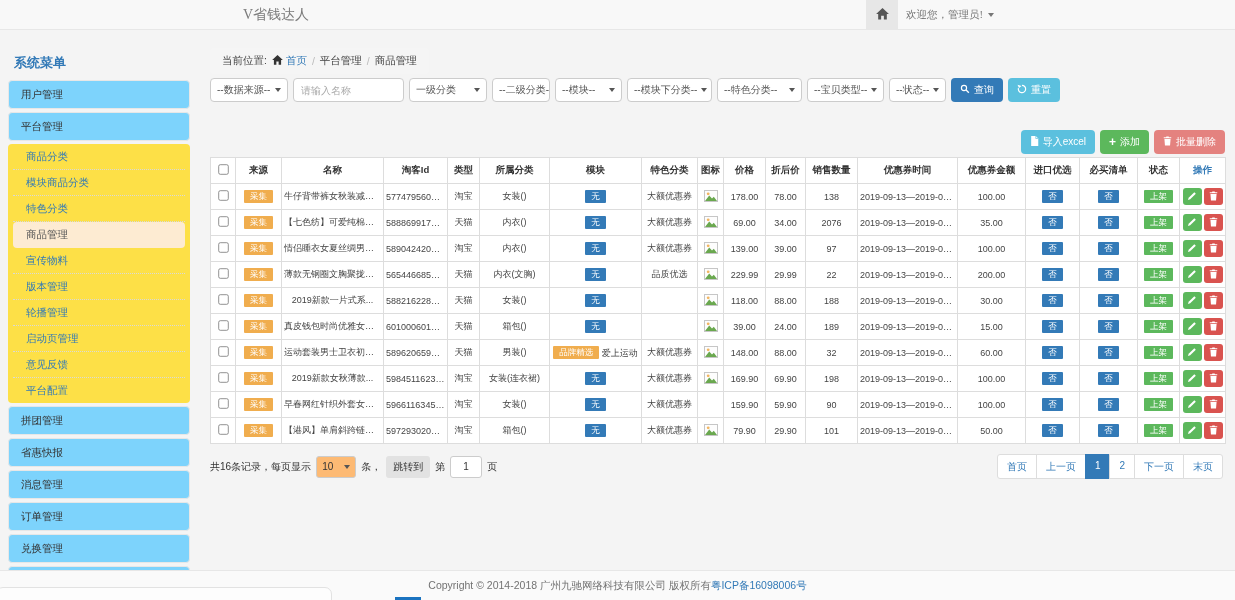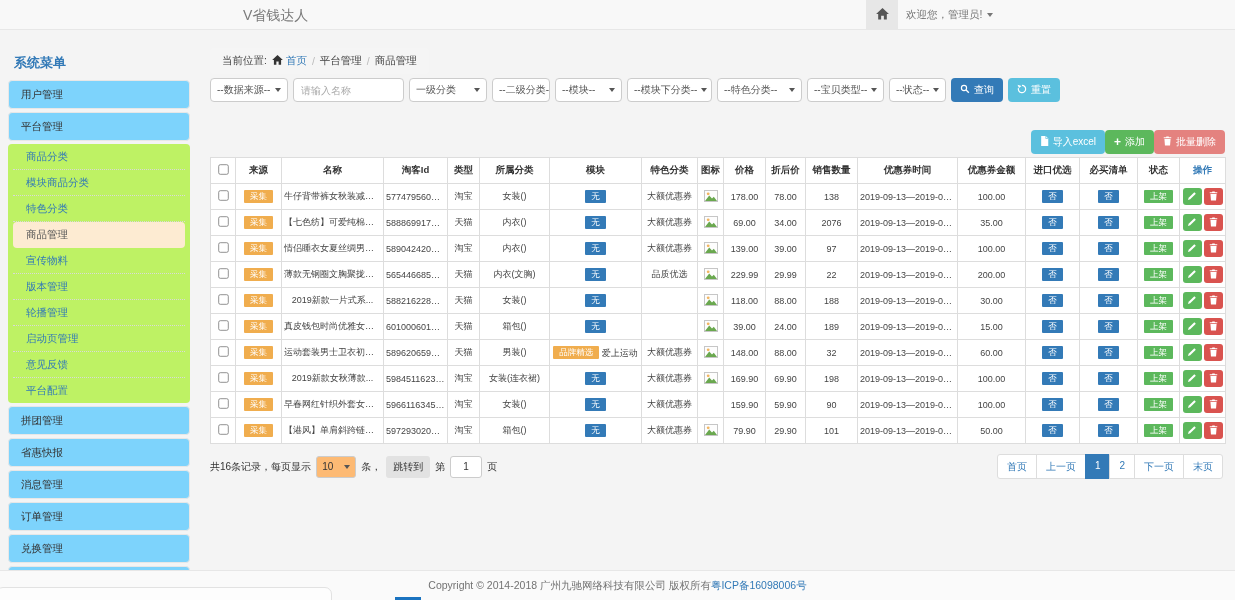--- a/index.html
+++ b/index.html
@@ -1,30 +1,30 @@
 <!DOCTYPE html>
 <html><head>
 <meta charset="utf-8">
 <style>
   * { box-sizing: border-box; margin: 0; padding: 0; }
   html,body { width:1235px; height:600px; overflow:hidden; }
   body { position:relative; font-family:"Liberation Sans","DejaVu Sans",sans-serif; background:#f4f4f4; color:#333; }
 
   
-  .navbar { position:absolute; top:0; left:0; width:1235px; height:30px; background:#f8f8f8; border-bottom:1px solid #e7e7e7; z-index:20; }
+  .navbar { position:absolute; top:0; left:0; width:1235px; height:30px; background:#f8f8f8; border-bottom:1px solid #e7e7e7; z-index:20;font-family:Liberation Serif, serif; }
   .brand { position:absolute; left:243px; top:0; line-height:30px; font-size:14px; color:#7b7b7b; }
   .nav-home { position:absolute; left:866px; top:0; width:32px; height:29px; background:#e7e7e7; display:flex; align-items:center; justify-content:center; cursor:pointer; }
   .welcome { position:absolute; left:906px; top:0; height:29px; display:flex; align-items:center; gap:5px; font-size:10.5px; color:#777; cursor:pointer; }
   .caret { display:inline-block; width:0; height:0; border-left:3.5px solid transparent; border-right:3.5px solid transparent; border-top:4px solid #777; }
 
   
   .sidebar { position:absolute; left:8px; top:46px; width:182px; z-index:1; }
   .side-title { color:#337ab7; font-weight:bold; font-size:13px; padding:8px 6px; }
   .side-group { background:#7dd3fc; border:1px solid #e7e7e7; border-radius:4px; margin-bottom:3px; padding:7px 12px; font-size:10.5px; line-height:13px; color:#333; cursor:pointer; }
-  .side-sub { background:#bef264; border-radius:4px; padding:0 5px; margin-bottom:3px; }
+  .side-sub { background:#fde047; border-radius:4px; padding:0 5px; margin-bottom:3px; }
   .side-sub-item { padding:6px 13px; font-size:10.5px; line-height:13px; color:#337ab7; border-bottom:1px dotted #d9d9d9; cursor:pointer; }
   .side-sub-item:last-child { border-bottom:none; }
   .side-sub-item.active { background:#fdebd2; border-radius:4px; color:#555; border-bottom-color:transparent; }
 
   
   .main { position:absolute; left:210px; top:42px; width:1015px; }
   .breadcrumb { display:inline-flex; align-items:center; gap:5px; background:#f5f5f5; border-radius:4px; padding:0 12px; height:26px; margin-top:6px; font-size:10.5px; color:#444; }
   .breadcrumb .sep { color:#bbb; }
   .bc-home { display:inline-flex; align-items:center; gap:3px; color:#337ab7; cursor:pointer; }
 
@@ -35,21 +35,21 @@
   .name-input { width:111px; height:24px; border:1px solid #ccc; border-radius:4px; padding:0 7px; font-size:10px; color:#555; background:#fff; }
   .name-input::placeholder { color:#aaa; }
 
   .btn { height:24px; border:none; border-radius:4px; color:#fff; font-size:10px; display:inline-flex; align-items:center; gap:4px; padding:0 9px; cursor:pointer; font-family:inherit; }
   .btn-primary { background:#337ab7; }
   .btn-info { background:#5bc0de; }
   .btn-success { background:#5cb85c; }
   .btn-salmon { background:#e4827f; }
   .plus { font-size:12px; font-weight:bold; line-height:10px; }
 
-  .actions { display:flex; justify-content:flex-end; margin-top:28px; margin-bottom:3px; }
+  .actions { display:flex; justify-content:flex-end; gap:5px; margin-top:28px; margin-bottom:3px; }
 
   table.grid { width:1015px; border-collapse:collapse; table-layout:fixed; background:#fff; font-size:9px; color:#444; }
   .grid th, .grid td { border:1px solid #ddd; text-align:center; padding:0 2px; height:26px; overflow:hidden; white-space:nowrap; text-overflow:ellipsis; }
   .grid th { font-size:9.5px; color:#333; font-weight:bold; }
   .grid th.op-head { color:#337ab7; }
   .grid input[type=checkbox] { transform:scale(0.8); }
   .badge { display:inline-block; border-radius:1px; color:#fff; font-size:8.5px; line-height:1; padding:2.5px 6px; }
   .b-orange { background:#f0ad4e; }
   .b-blue { background:#337ab7; }
   .b-green { background:#5cb85c; }

